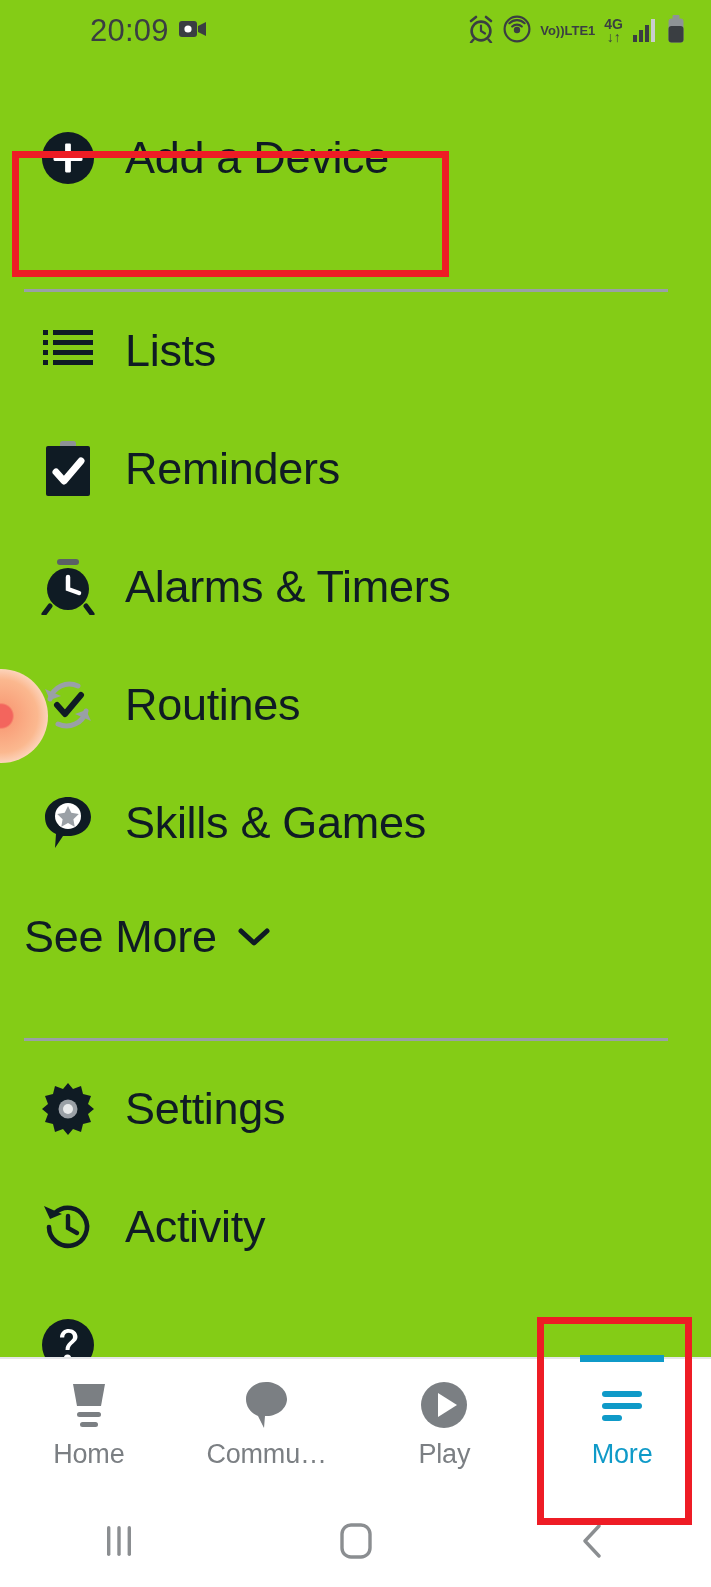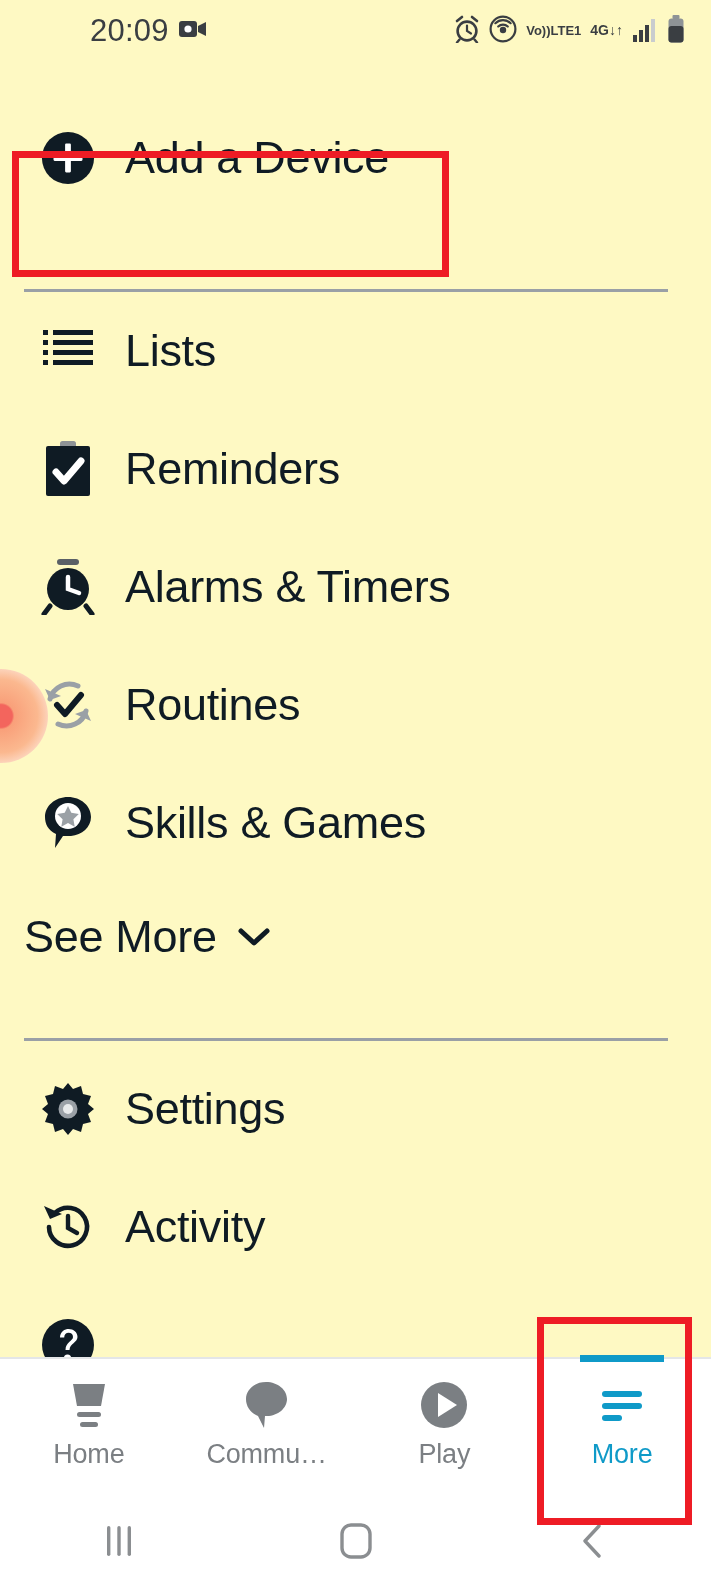--- a/index.html
+++ b/index.html
@@ -7,21 +7,21 @@
     width: 711px;
     height: 1587px;
     background: #ffffff;
     font-family: "Liberation Sans", sans-serif;
     overflow: hidden;
   }
   #screen {
     position: relative;
     width: 711px;
     height: 1587px;
-    background: #fef9c3;
+    background: #84cc16;
   }
 
   
   .statusbar {
     position: absolute;
     top: 0; left: 0;
     width: 711px; height: 62px;
     display: flex;
     align-items: center;
     justify-content: space-between;
@@ -30,21 +30,21 @@
   }
   .sb-left { display: flex; align-items: center; gap: 10px; }
   .sb-time { font-size: 31px; letter-spacing: 0.2px; color: #3a3e42; }
   .sb-right { display: flex; align-items: center; gap: 9px; }
   .sb-ico { display: block; }
   .sb-volte {
     display: flex; align-items: center;
     line-height: 0.95; font-size: 13px; font-weight: bold; color: #3a3e42;
   }
   .sb-4g {
-    display: flex; flex-direction: row; align-items: center;
+    display: flex; flex-direction: column; align-items: center;
     line-height: 0.95; font-size: 14px; font-weight: bold; color: #3a3e42;
   }
 
   
   .menu { position: absolute; top: 95px; left: 0; width: 711px; text-align: center; }
   .menu-row {
     position: relative;
     display: flex;
     align-items: center;
     height: 118px;

